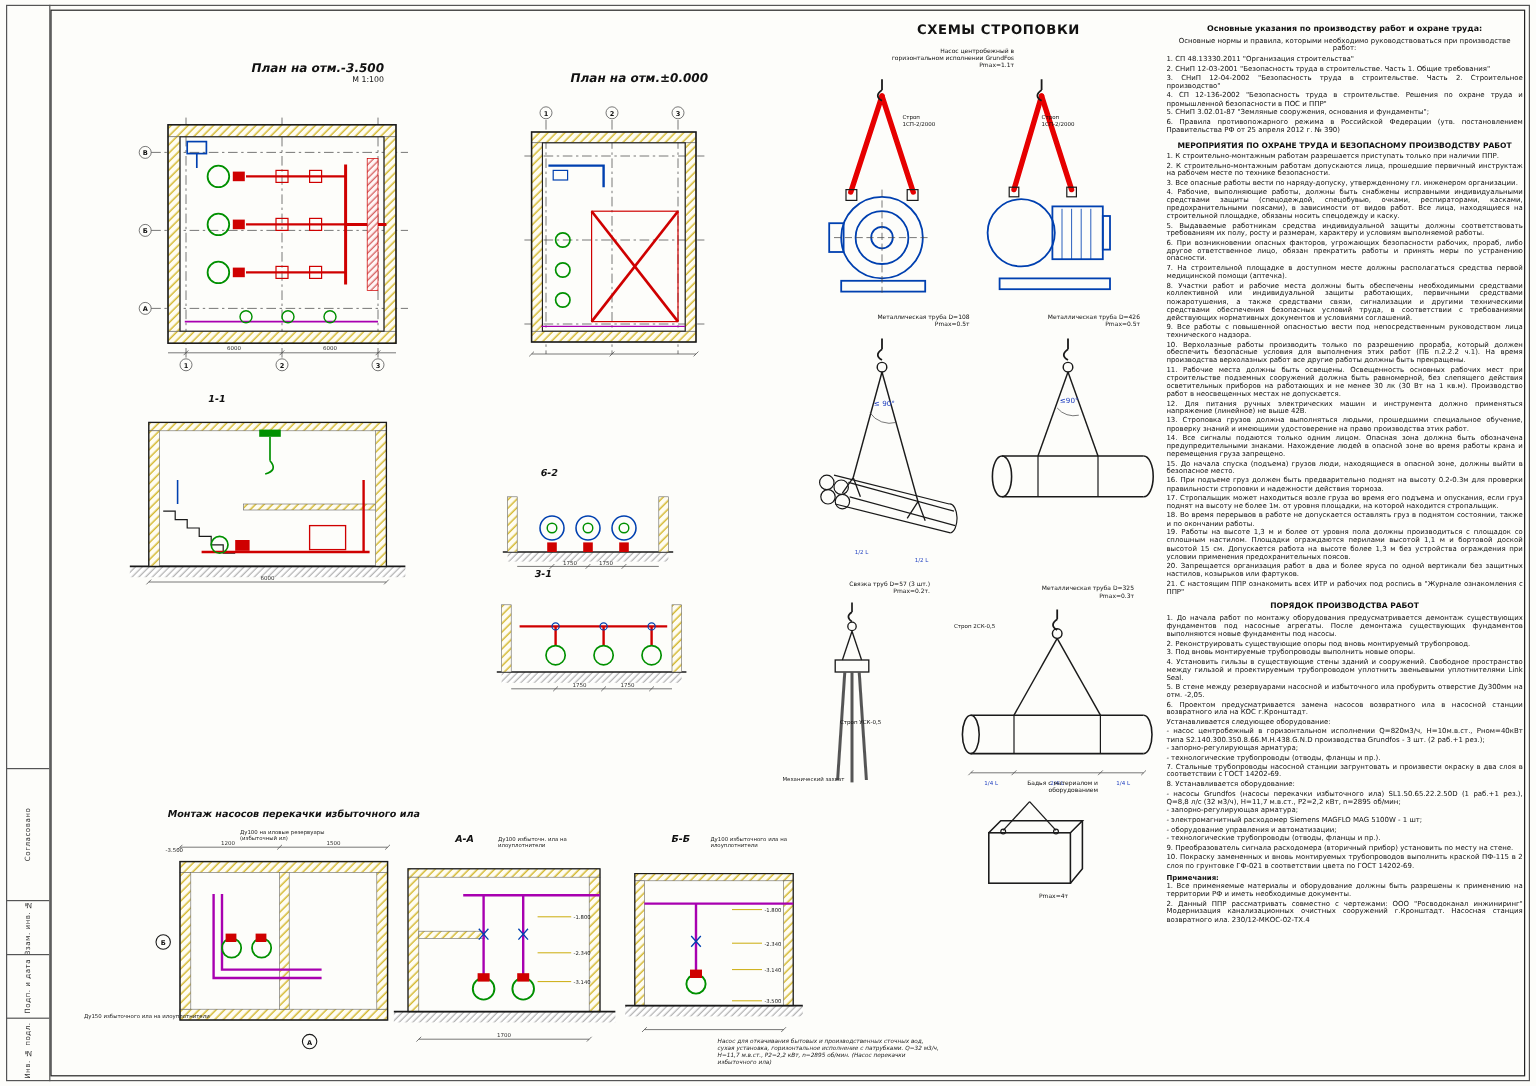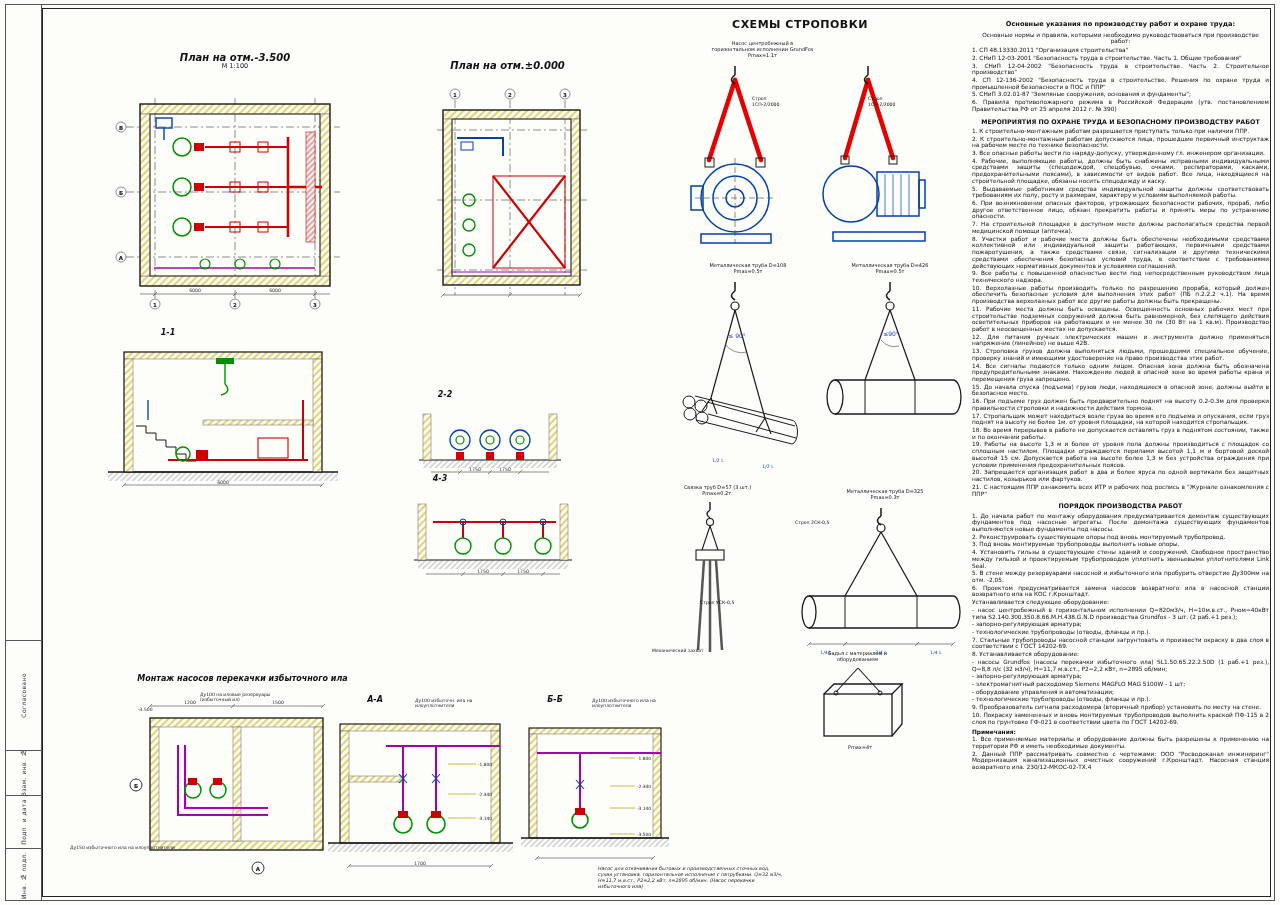--- a/index.html
+++ b/index.html
@@ -4,21 +4,21 @@
 <style>
   *{margin:0;padding:0;box-sizing:border-box}
   html,body{width:1280px;height:905px;background:#ffffff;font-family:"DejaVu Sans",sans-serif;overflow:hidden}
   .sheet{position:absolute;inset:0;background:#fdfdfa}
   .frame-outer{position:absolute;left:5px;top:4px;right:5px;bottom:4px;border:1px solid #555}
   .frame-inner{position:absolute;left:42px;top:8px;right:9px;bottom:8px;border:1.5px solid #222}
   .strip{position:absolute;left:5px;top:4px;width:37px;bottom:4px;border-right:1px solid #555}
   .strip-cell{position:absolute;left:0;width:100%;border-top:1px solid #555;display:flex;align-items:center;justify-content:center;overflow:hidden}
   .vtext{writing-mode:vertical-rl;transform:rotate(180deg);font-size:6px;color:#333;letter-spacing:.4px;white-space:nowrap}
   .abs{position:absolute}
-  .lbl{position:absolute;color:#111;white-space:pre-line;text-align:center;line-height:1.22}
+  .lbl{position:absolute;color:#111;white-space:pre-line;text-align:right;line-height:1.22}
   .title{font-weight:bold;font-style:italic;font-size:10px}
   .title-sm{font-weight:bold;font-style:italic;font-size:8px;}
   .scale{font-size:6.5px}
   .big-h{font-weight:bold;font-size:11px;letter-spacing:.5px}
   .rig-lbl{font-size:5px}
   .rig-sl{font-size:4.6px;text-align:left}
   .ann{font-size:4.5px;text-align:left;color:#222}
   .note{font-size:4.8px;font-style:italic;text-align:left;color:#222}
   .rightcol{position:absolute;left:972px;top:21px;width:297px;font-size:5.8px;line-height:1.16;color:#111;text-align:justify}
   .rc-h1{font-weight:bold;text-align:center;font-size:6.6px;margin-bottom:3px}
@@ -221,21 +221,21 @@
     </g>
     <rect class="pr" x="150" y="98" width="30" height="20" stroke-width="1.1"></rect>
     <circle class="pg" cx="75" cy="114" r="7" stroke-width="1.4"></circle>
     <rect x="88" y="110" width="12" height="9" fill="#cf0000" stroke="none"></rect>
     <line class="pb" x1="40" y1="60" x2="40" y2="80" stroke-width="1.3"></line>
     <line class="dim" x1="16" y1="145" x2="214" y2="145"></line>
     <path class="dim" d="M14,147 l4,-4 M212,147 l4,-4"></path>
     <text class="dimt" x="115" y="143.5" text-anchor="middle">6000</text>
   </svg>
 
-  <div class="lbl title-sm" style="left:425px;top:390px;width:40px">2-2</div>
+  <div class="lbl title-sm" style="left:425px;top:390px;width:40px">6-2</div>
   <svg class="abs" style="left:415px;top:402px" width="150" height="75">
     <rect x="8" y="58" width="134" height="8" fill="url(#hg)" stroke="none"></rect>
     <line class="pk" x1="4" y1="58" x2="146" y2="58" stroke-width="1.2"></line>
     <g fill="url(#hy)" stroke="#666" stroke-width="0.5">
         <rect x="8" y="12" width="8" height="46"></rect>
         <rect x="134" y="12" width="8" height="46"></rect>
       </g>
     <g>
       <circle class="pb" cx="45" cy="38" r="10" stroke-width="1.3"></circle>
         <circle class="pg" cx="45" cy="38" r="4" stroke-width="1.2"></circle>
@@ -246,21 +246,21 @@
       <circle class="pb" cx="105" cy="38" r="10" stroke-width="1.3"></circle>
         <circle class="pg" cx="105" cy="38" r="4" stroke-width="1.2"></circle>
         <rect x="101" y="50" width="8" height="8" fill="#cf0000" stroke="none"></rect>
     </g>
     <line class="dim" x1="16" y1="70" x2="134" y2="70"></line>
     <path class="dim" d="M43,72 l4,-4 M73,72 l4,-4 M103,72 l4,-4"></path>
     <text class="dimt" x="60" y="68.5" text-anchor="middle">1750</text>
     <text class="dimt" x="90" y="68.5" text-anchor="middle">1750</text>
   </svg>
 
-  <div class="lbl title-sm" style="left:420px;top:474px;width:40px">4-3</div>
+  <div class="lbl title-sm" style="left:420px;top:474px;width:40px">3-1</div>
   <svg class="abs" style="left:408px;top:486px" width="170" height="95">
     <rect x="10" y="74" width="150" height="9" fill="url(#hg)" stroke="none"></rect>
     <line class="pk" x1="6" y1="74" x2="164" y2="74" stroke-width="1.2"></line>
     <g fill="url(#hy)" stroke="#666" stroke-width="0.5">
         <rect x="10" y="18" width="8" height="56"></rect>
         <rect x="152" y="18" width="8" height="56"></rect>
       </g>
     <g class="pr" stroke-width="2">
       <line x1="25" y1="36" x2="148" y2="36"></line>
       <line x1="55" y1="36" x2="55" y2="52"></line>

